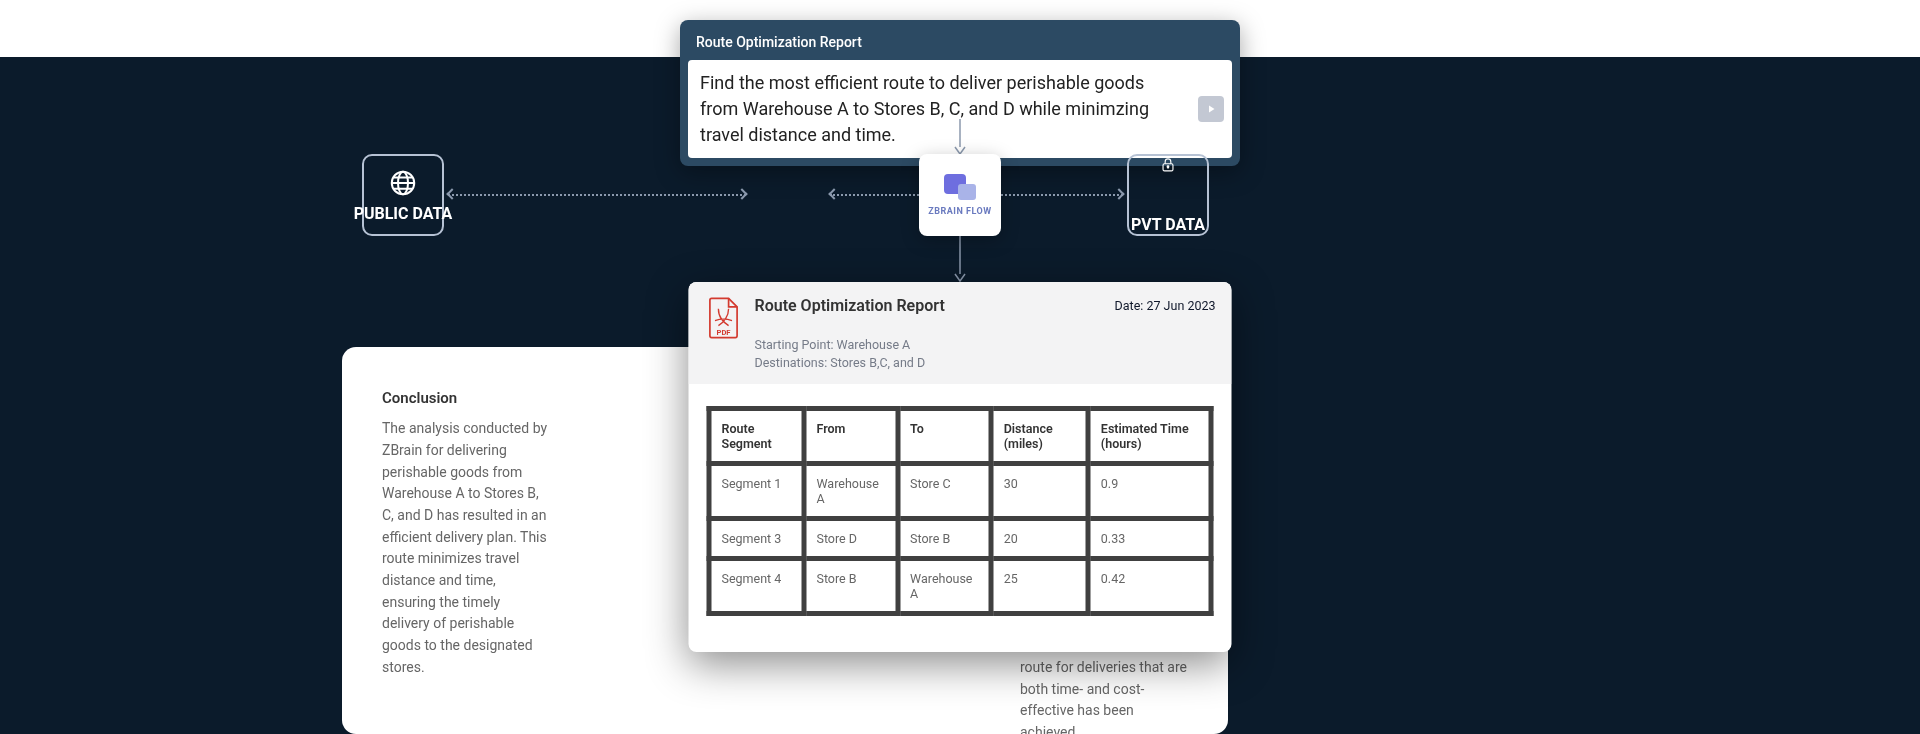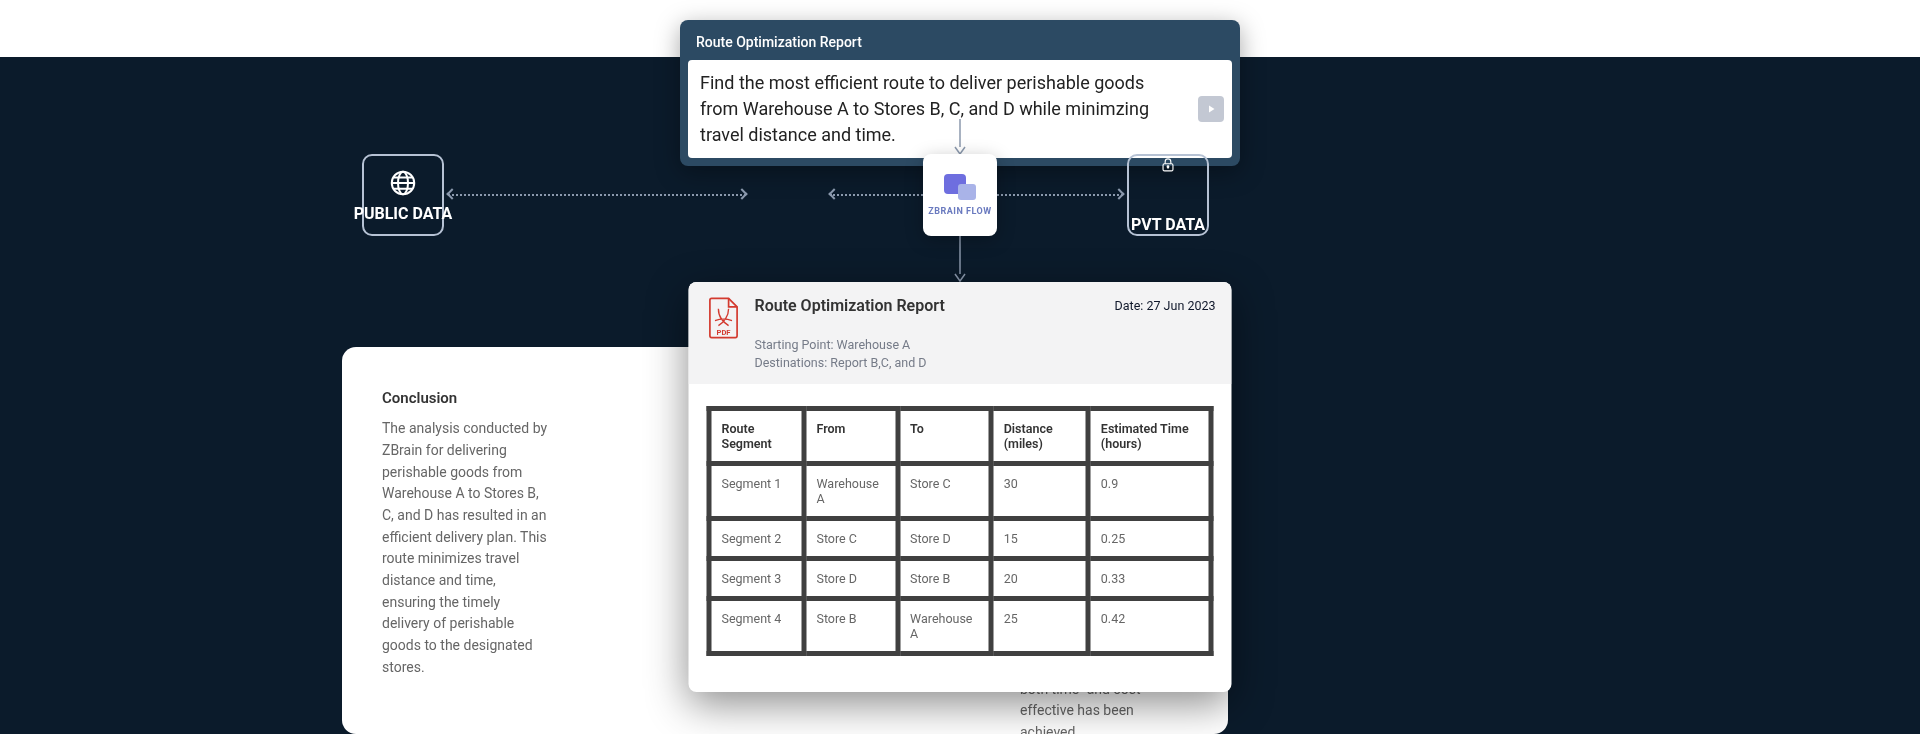--- a/index.html
+++ b/index.html
@@ -68,21 +68,21 @@
     left: 50%; transform: translateX(-50%);
     top: 236px; height: 46px;
   }
   .arrow-v1 svg, .arrow-v2 svg { display:block; }
 
   
   .flow-node {
     position: absolute;
     left: 50%; transform: translateX(-50%);
     top: 154px;
-    width: 74px; height: 82px;
+    width: 82px; height: 82px;
     background: #fff;
     border-radius: 8px;
     display: flex; flex-direction: column;
     align-items: center; justify-content: center;
     box-shadow: 0 4px 18px rgba(0,0,0,.25);
   }
   .flow-node .brand {
     font-size: 9px;
     font-weight: 700;
     letter-spacing: .5px;
@@ -299,21 +299,21 @@
     <svg class="pdf-icon" viewBox="0 0 40 50">
       <path d="M6 2 h20 l10 10 v34 a2 2 0 0 1 -2 2 H6 a2 2 0 0 1 -2 -2 V4 a2 2 0 0 1 2 -2 z" fill="none" stroke="#d33a2f" stroke-width="2"></path>
       <path d="M26 2 v10 h10" fill="none" stroke="#d33a2f" stroke-width="2"></path>
       <path d="M14 14 c0 10 5 15 12 20 M26 14 c0 8 -5 16 -12 20 M10 28 c6 -2 14 -2 20 0" fill="none" stroke="#d33a2f" stroke-width="1.6"></path>
       <text x="20" y="45" text-anchor="middle" font-size="9" font-weight="700" fill="#d33a2f">PDF</text>
     </svg>
     <div class="meta">
       <div class="t">Route Optimization Report</div>
       <div class="sub">
         <div>Starting Point: Warehouse A</div>
-        <div>Destinations: Report B,C, and D</div>
+        <div>Destinations: Stores B,C, and D</div>
       </div>
     </div>
     <div class="date">Date: 27 Jun 2023</div>
   </div>
   <div class="tbl-wrap">
     <table>
       <thead>
           <tr id="thr">
             <th>Route Segment</th>
             <th>From</th>
@@ -324,27 +324,20 @@
         </thead>
       <tbody id="tb">
           <tr>
             <td>Segment 1</td>
             <td>Warehouse A</td>
             <td>Store C</td>
             <td>30</td>
             <td>0.9</td>
           </tr>
           <tr>
-            <td>Segment 2</td>
-            <td>Store C</td>
-            <td>Store D</td>
-            <td>15</td>
-            <td>0.25</td>
-          </tr>
-          <tr>
             <td>Segment 3</td>
             <td>Store D</td>
             <td>Store B</td>
             <td>20</td>
             <td>0.33</td>
           </tr>
           <tr>
             <td>Segment 4</td>
             <td>Store B</td>
             <td>Warehouse A</td>

